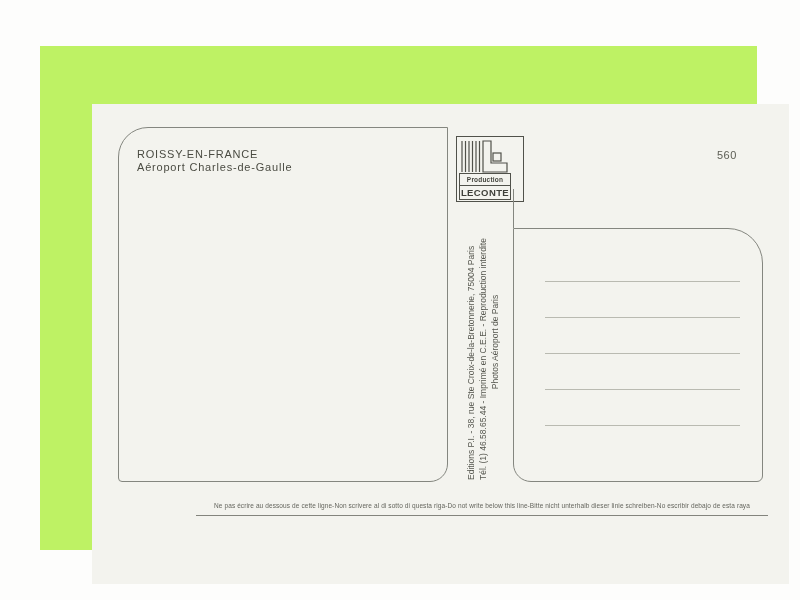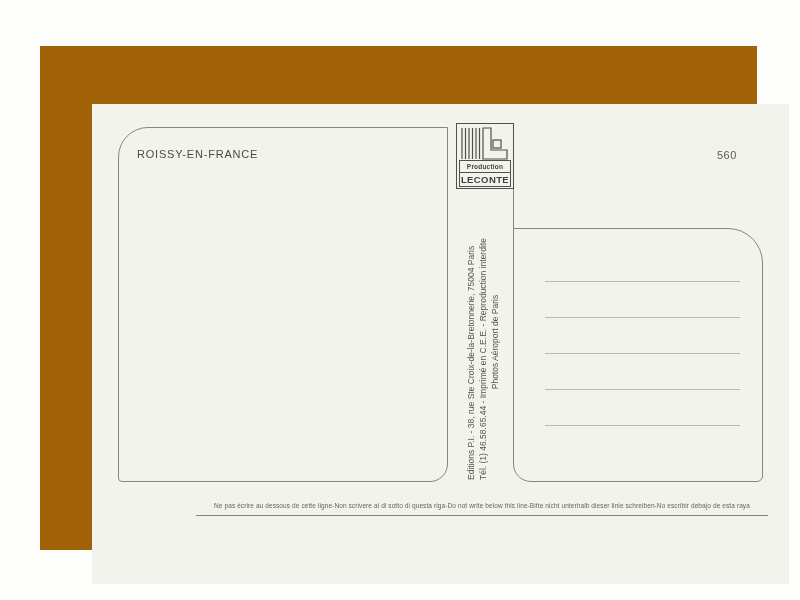--- a/index.html
+++ b/index.html
@@ -3,21 +3,21 @@
 <meta charset="utf-8">
 <style>
   html,body{margin:0;padding:0;}
   body{
     width:800px;height:600px;position:relative;overflow:hidden;
     background:#fdfdfc;
     font-family:"Liberation Sans","DejaVu Sans",sans-serif;
   }
   .mat{
     position:absolute;left:40px;top:46px;width:717px;height:504px;
-    background:#a16207;
+    background:#bef264;
   }
   .card{
     position:absolute;left:52px;top:58px;width:697px;height:480px;
     background:#f3f3ee;
   }
   
   .msg-box{
     position:absolute;left:26px;top:23px;width:330px;height:355px;
     border:1.2px solid #84867f;
     border-radius:30px 0 18px 4px;
@@ -26,21 +26,21 @@
   .title{
     position:absolute;left:45px;top:44px;color:#4a4b42;
     font-size:11px;line-height:13px;letter-spacing:0.8px;
   }
   .card-number{
     position:absolute;left:625px;top:45px;color:#5c5d54;
     font-size:11px;letter-spacing:0.5px;
   }
   
   .logo-box{
-    position:absolute;left:364px;top:19px;width:58px;height:66px;
+    position:absolute;left:364px;top:32px;width:68px;height:66px;
     border:1.5px solid #50514a;box-sizing:border-box;
   }
   .logo-art{position:absolute;left:0;top:0;}
   .logo-production{
     position:absolute;left:2px;top:36px;width:50px;height:11px;
     border:1px solid #50514a;
     font-size:6.5px;font-weight:bold;color:#44453e;
     text-align:center;line-height:11px;letter-spacing:0.2px;
     box-sizing:content-box;
   }
@@ -86,20 +86,21 @@
 </head>
 <body>
 
 <div class="mat">
   <div class="card">
 
     <div class="msg-box"></div>
 
     <div class="title">
       <div>ROISSY-EN-FRANCE</div>
+      <div>Aéroport Charles-de-Gaulle</div>
     </div>
 
     <div class="card-number">560</div>
 
     <div class="logo-box">
       <svg class="logo-art" width="56" height="63" viewBox="0 0 56 63">
         <g stroke="#50514a" stroke-width="1.2" fill="none">
           <line x1="5" y1="4" x2="5" y2="35"></line>
           <line x1="8.5" y1="4" x2="8.5" y2="35"></line>
           <line x1="12" y1="4" x2="12" y2="35"></line>

